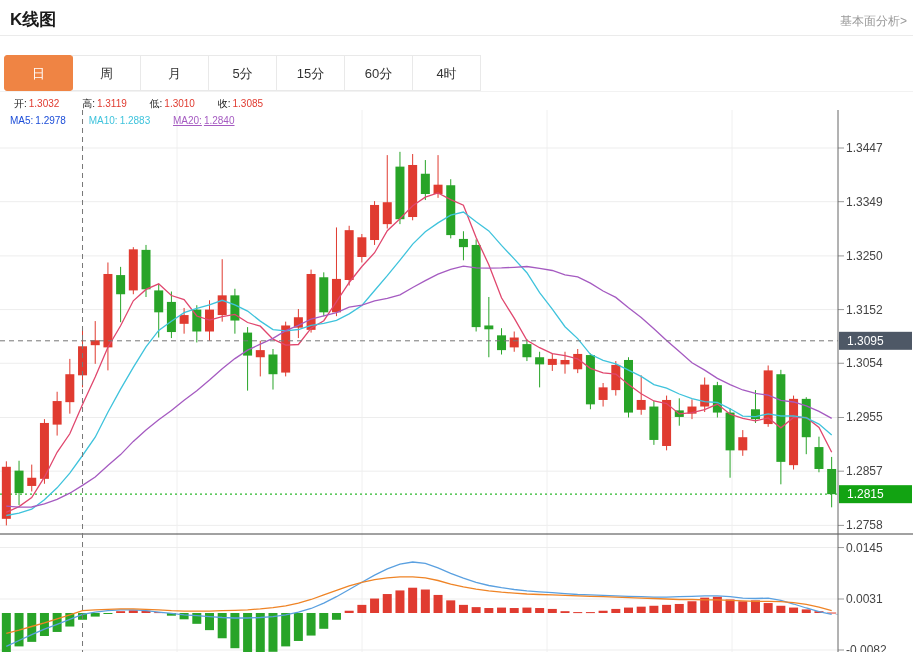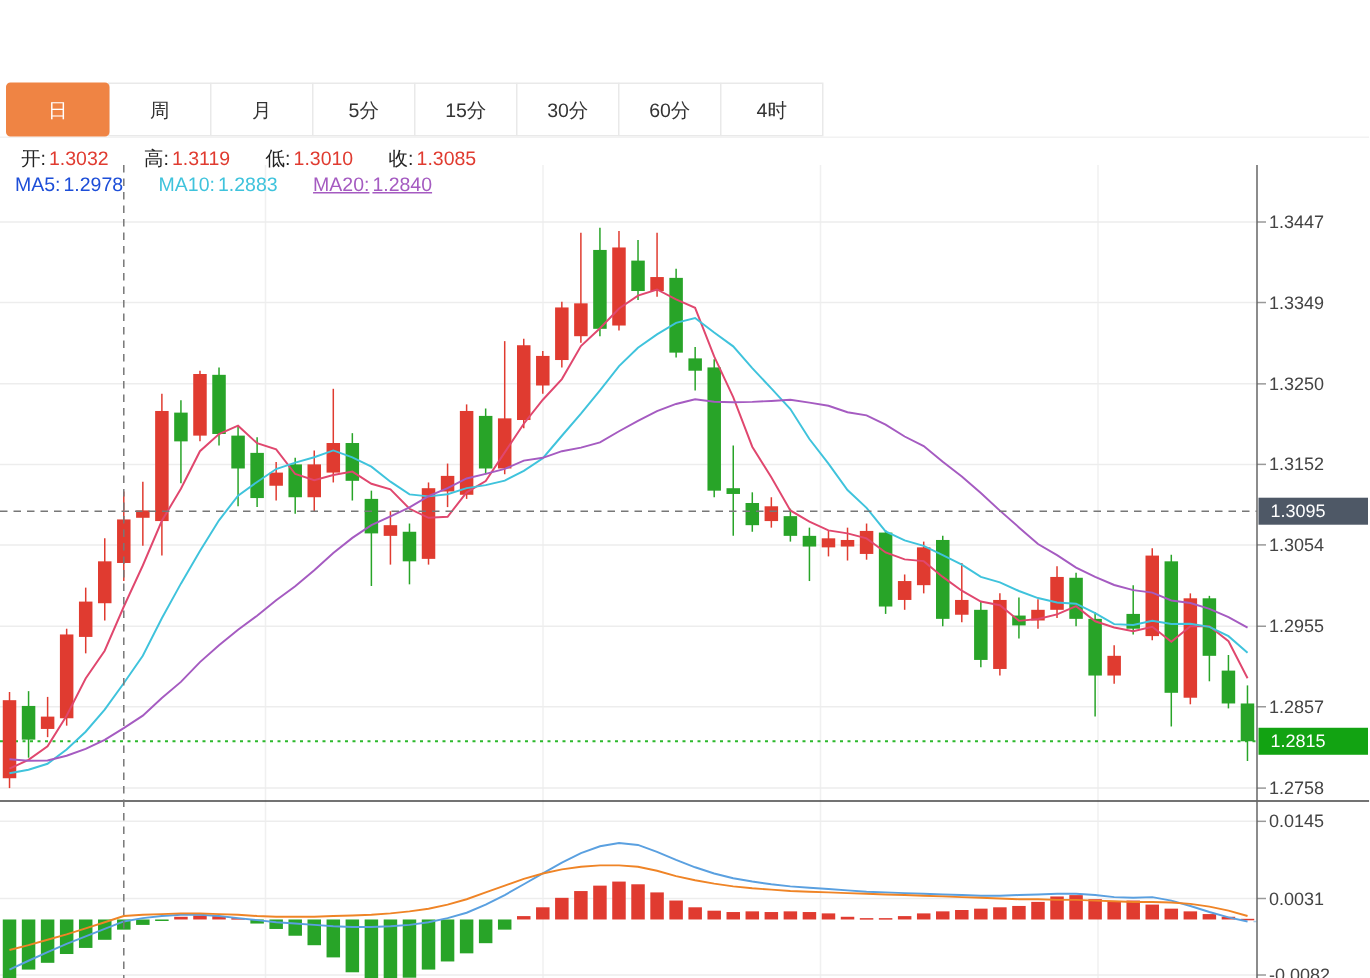--- a/index.html
+++ b/index.html
@@ -12,46 +12,49 @@
   
   .tabbar{position:absolute;left:5px;top:55px;display:flex;}
   .tab{width:69px;height:36px;line-height:36px;text-align:center;font-size:13px;color:#333;
        background:#fff;border:1px solid #e9e9e9;margin-left:-1px;cursor:pointer;box-sizing:border-box;}
   .tab.active{background:#ef8444;color:#fff;border-color:#ef8444;border-radius:3px;z-index:2;}
   .tabline{position:absolute;left:0;top:91px;width:913px;height:0;border-bottom:1px solid #f2f2f2;}
   
   #chart-wrap{position:absolute;left:0;top:110px;width:913px;height:559px;}
   svg{display:block;}
   
-  .legend{position:absolute;font-size:13px;white-space:nowrap;z-index:5;}
+  .legend{position:absolute;font-size:10px;white-space:nowrap;z-index:5;}
   .lg-ohlc{left:14px;top:97px;color:#222;}
   .lg-ma{left:10px;top:115px;}
   .lg-macd{left:16px;top:521px;}
   .legend span{margin-right:2px;}
   .gap{display:inline-block;width:16px;}
   .c-red{color:#e03b30;}
   .c-ma5{color:#1d4ed8;}
   .c-ma10{color:#3fc3dc;}
   .c-ma20{color:#a55bc1;text-decoration:underline;}
   .c-macd{color:#169616;}
   .c-diff{color:#4f9ce8;}
   .c-dea{color:#ef7c20;}
 </style>
 </head>
 <body>
 
 <div id="app">
+  <div class="hdr">
+    <div class="hdr-title">K线图</div>
+    <a class="hdr-link">基本面分析&gt;</a>
+  </div>
 
   <div class="tabbar">
       <div class="tab active">日</div>
       <div class="tab">周</div>
       <div class="tab">月</div>
       <div class="tab">5分</div>
       <div class="tab">15分</div>
-      <div class="tab">30分</div>
       <div class="tab">60分</div>
       <div class="tab">4时</div>
     </div>
   <div class="tabline"></div>
 
   <div id="chart-wrap">
     <svg id="chart-svg" width="913" height="559" viewBox="0 0 913 559">
         <defs>
           <clipPath id="main-clip">
             <rect x="0" y="0" width="838" height="424"></rect>

